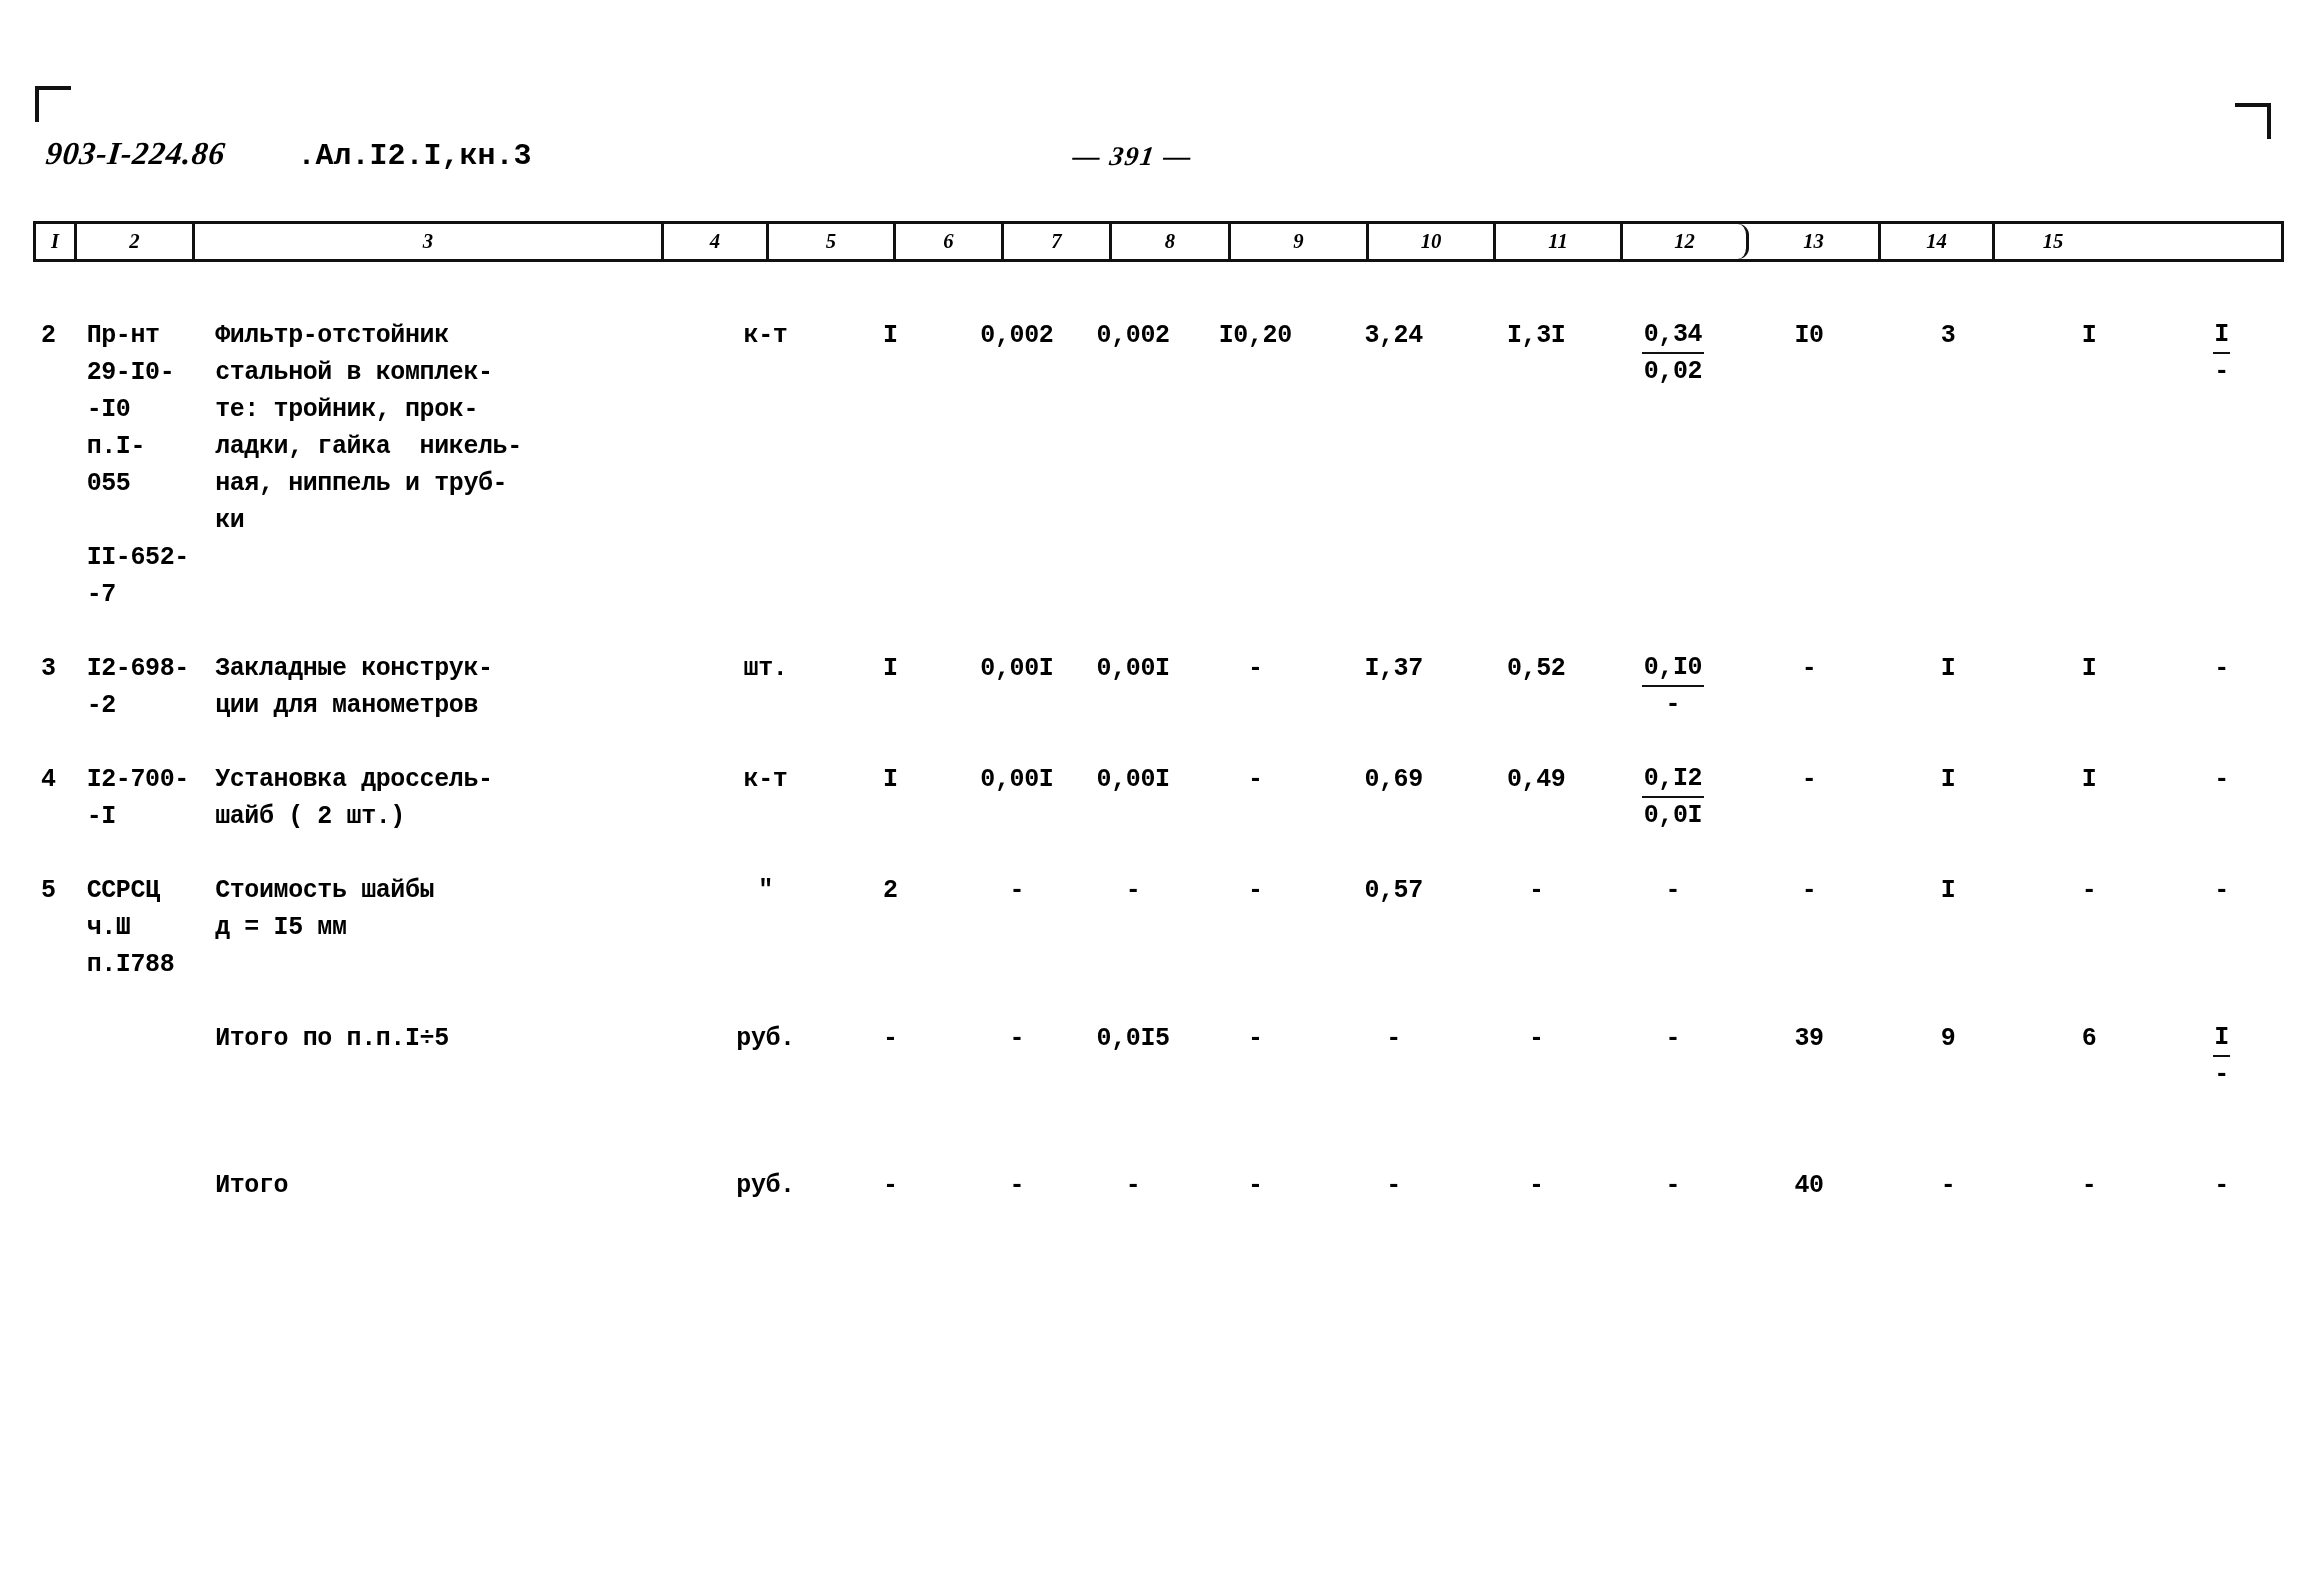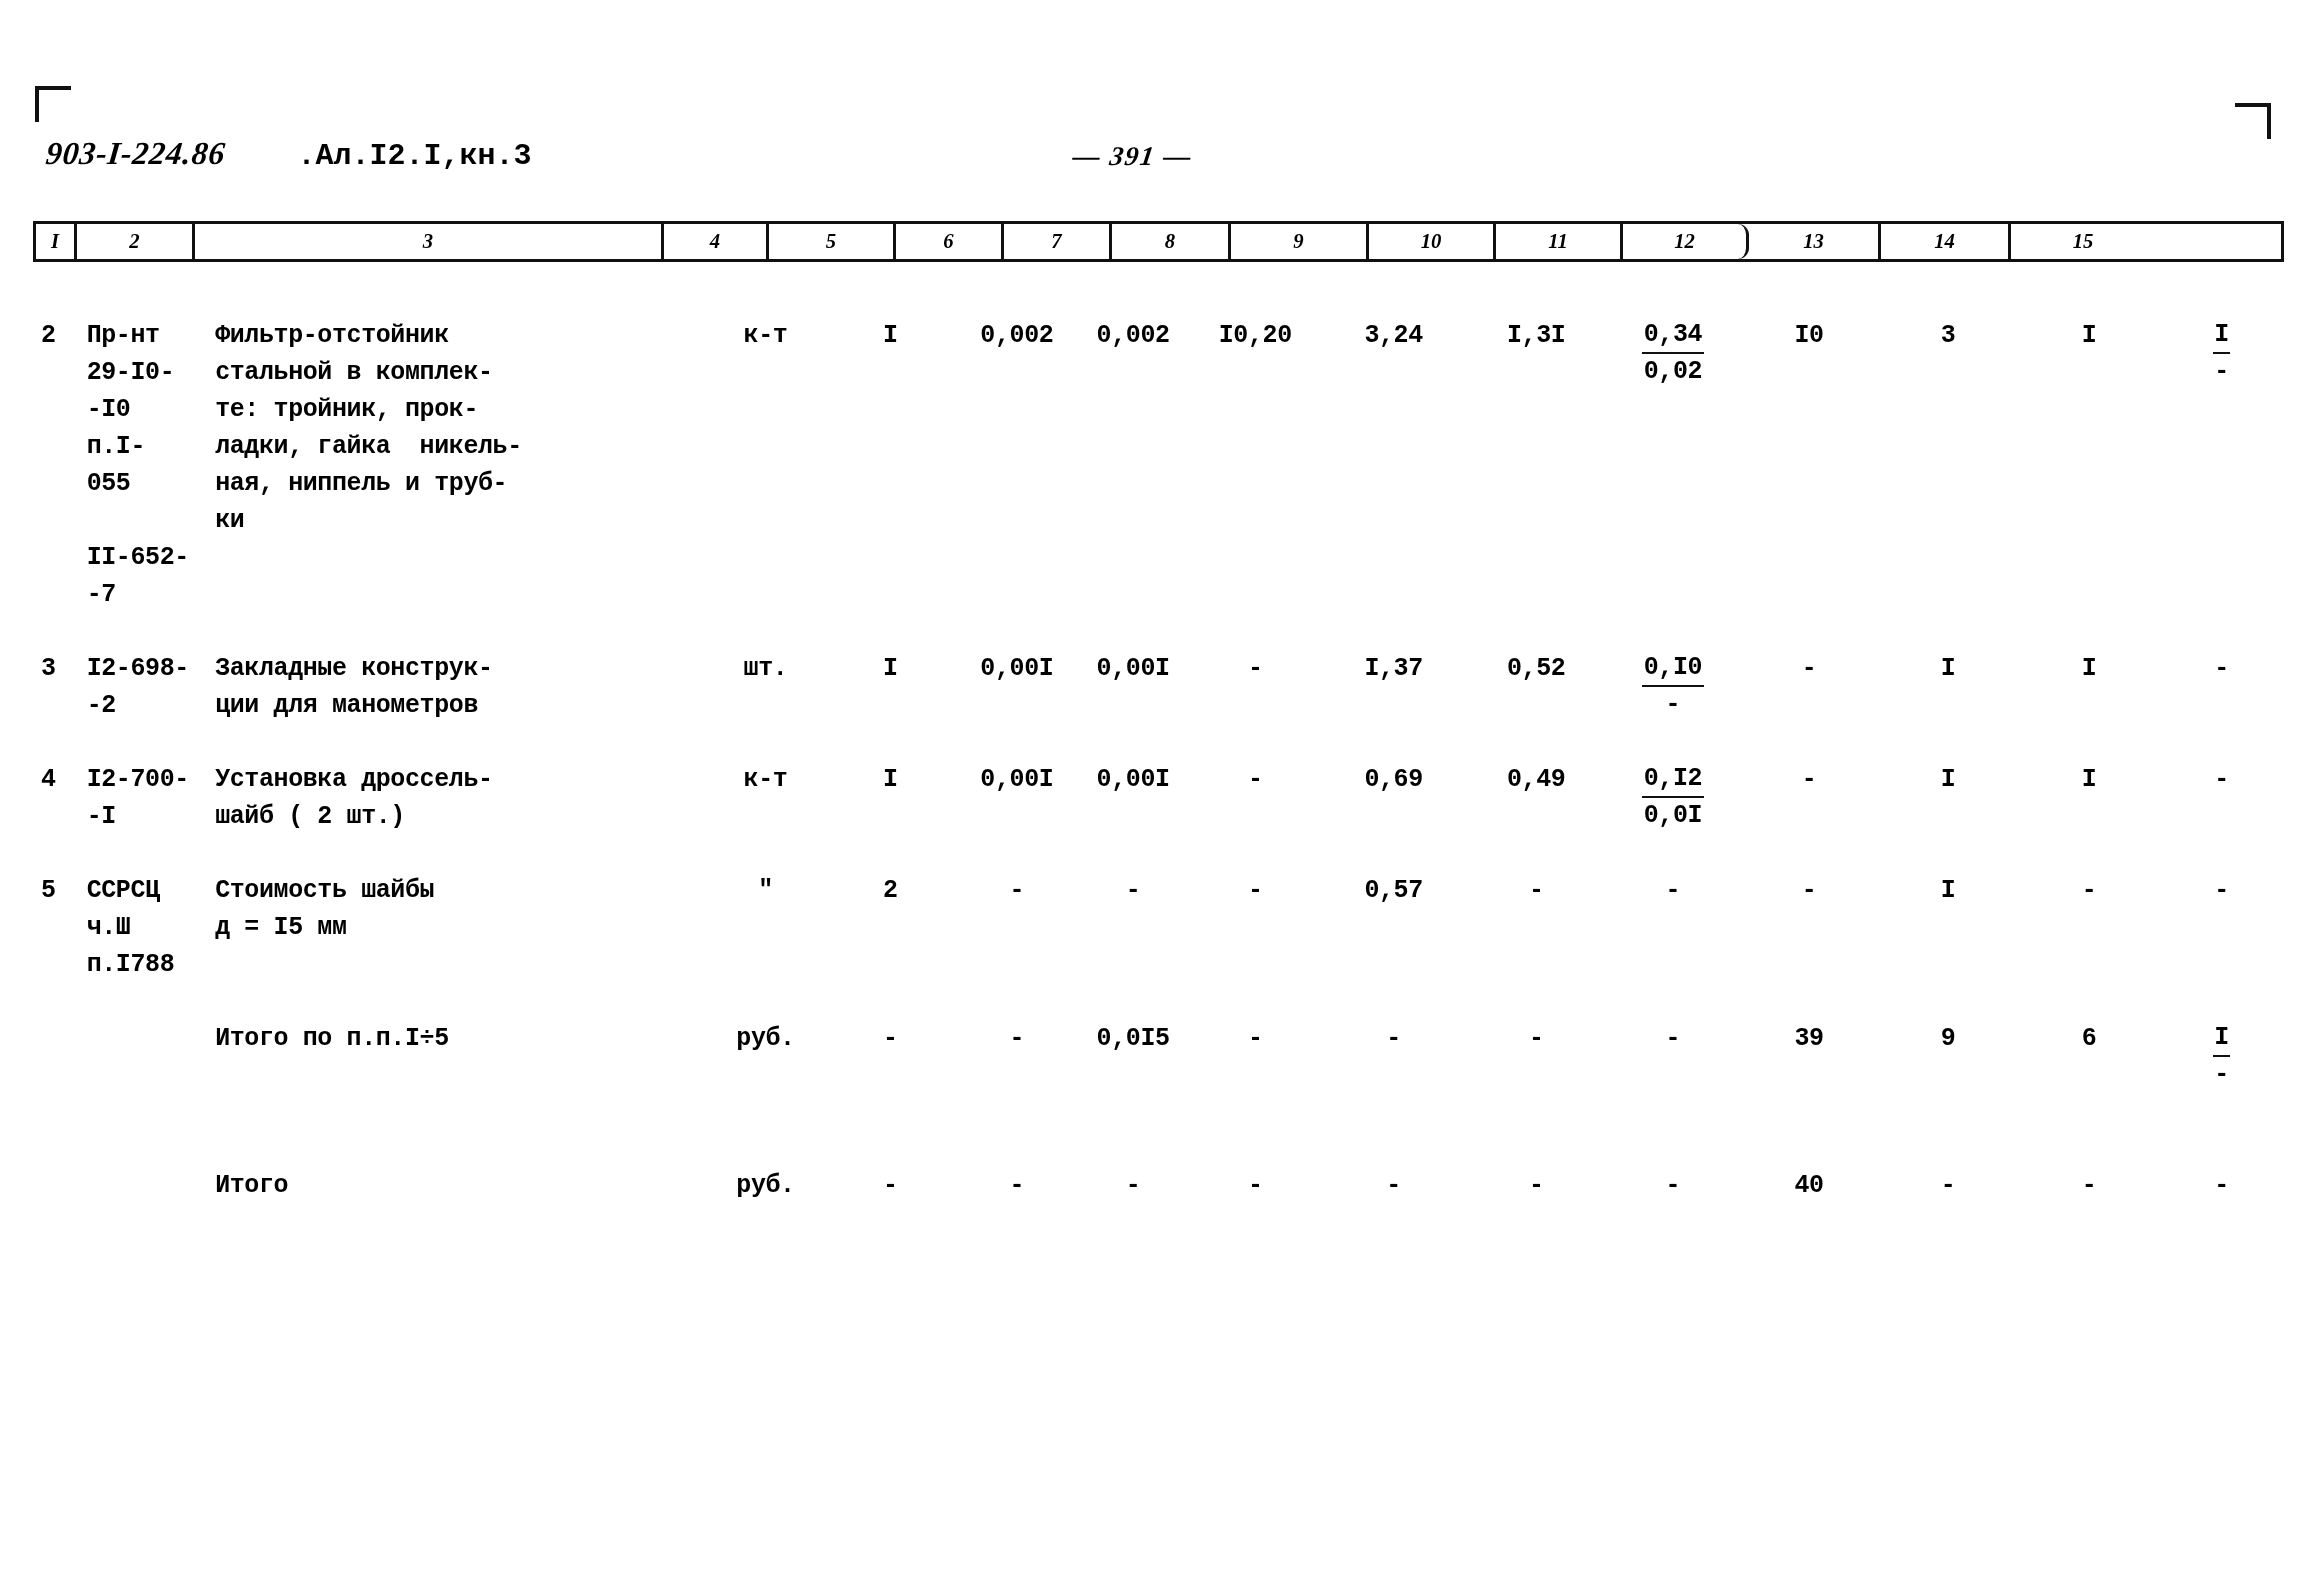--- a/index.html
+++ b/index.html
@@ -76,21 +76,21 @@
     box-sizing: border-box;
     display: flex;
     align-items: center;
     justify-content: center;
     font-family: "Liberation Serif", "DejaVu Serif", serif;
     font-style: italic;
     font-weight: bold;
     font-size: 20.7px;
     height: 100%;
   }
-  .colnum-band .cn:last-child { border-right: none; margin-left: 14px; }
+  .colnum-band .cn:last-child { border-right: none; }
 
   
   table.main {
     position: absolute;
     left: 33px;
     top: 280px;
     width: 2251px;
     border-collapse: collapse;
     table-layout: fixed;
   }
@@ -148,21 +148,21 @@
     <div class="cn" style="width: 105px;">4</div>
     <div class="cn" style="width: 127px;">5</div>
     <div class="cn" style="width: 108px;">6</div>
     <div class="cn" style="width: 108px;">7</div>
     <div class="cn" style="width: 119px;">8</div>
     <div class="cn" style="width: 138px;">9</div>
     <div class="cn" style="width: 127px;">10</div>
     <div class="cn" style="width: 127px;">11</div>
     <div class="cn" style="width: 126px; border-radius: 11px;">12</div>
     <div class="cn" style="width: 132px;">13</div>
-    <div class="cn" style="width: 130px;">14</div>
+    <div class="cn" style="width: 114px;">14</div>
     <div class="cn" style="width: 116px;">15</div>
   </div>
 
 <table class="main">
   <colgroup>
     <col style="width:41px">
     <col style="width:118px">
     <col style="width:469px">
     <col style="width:105px">
     <col style="width:127px">

